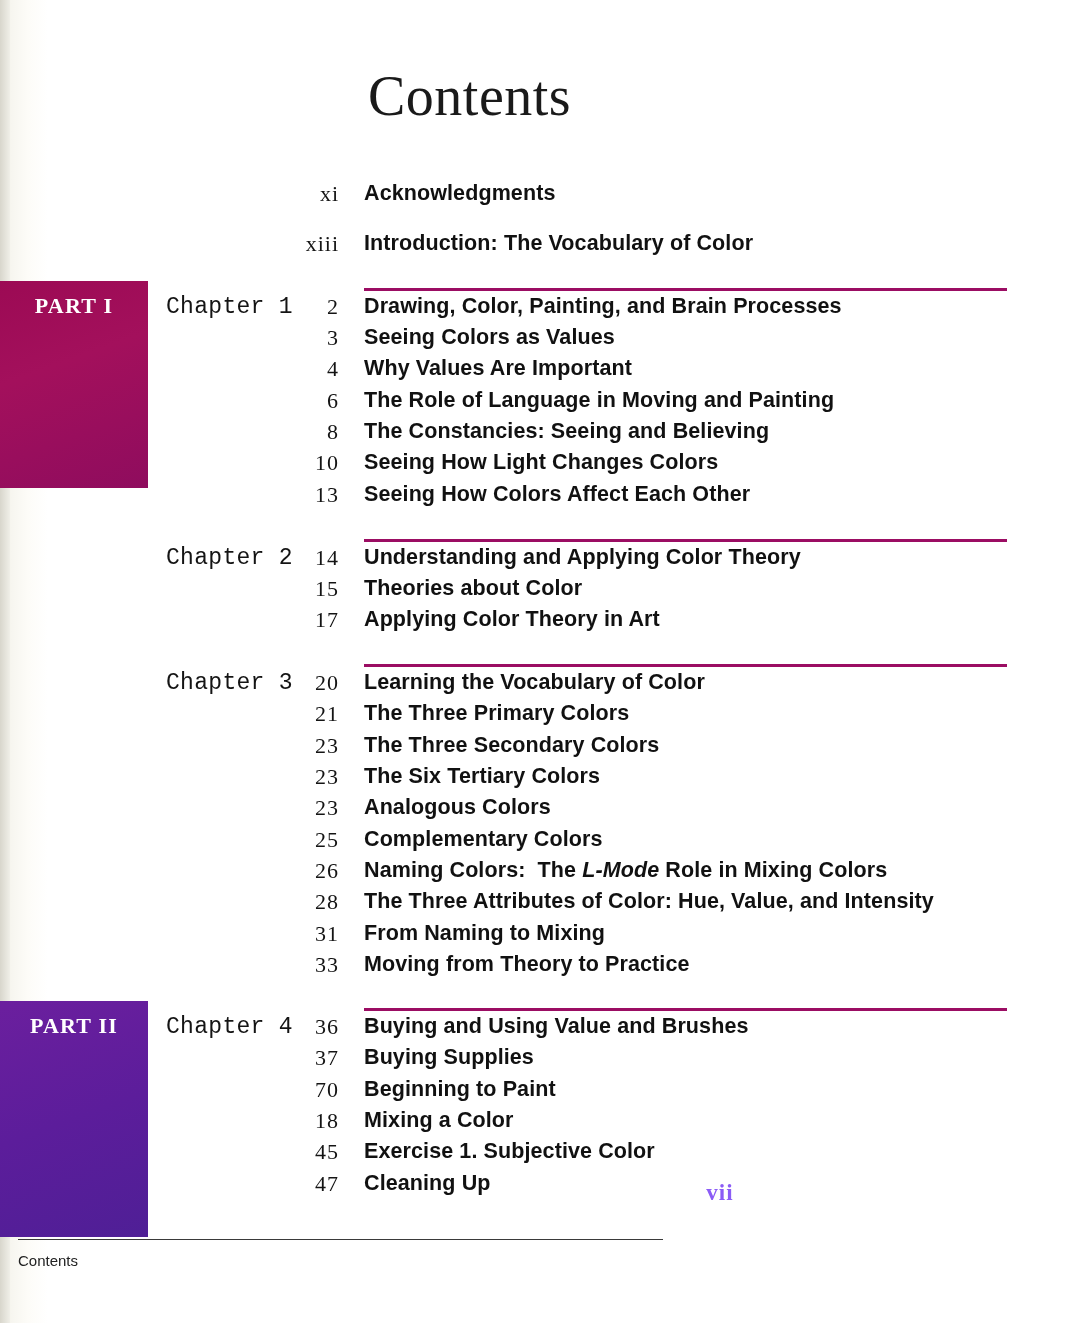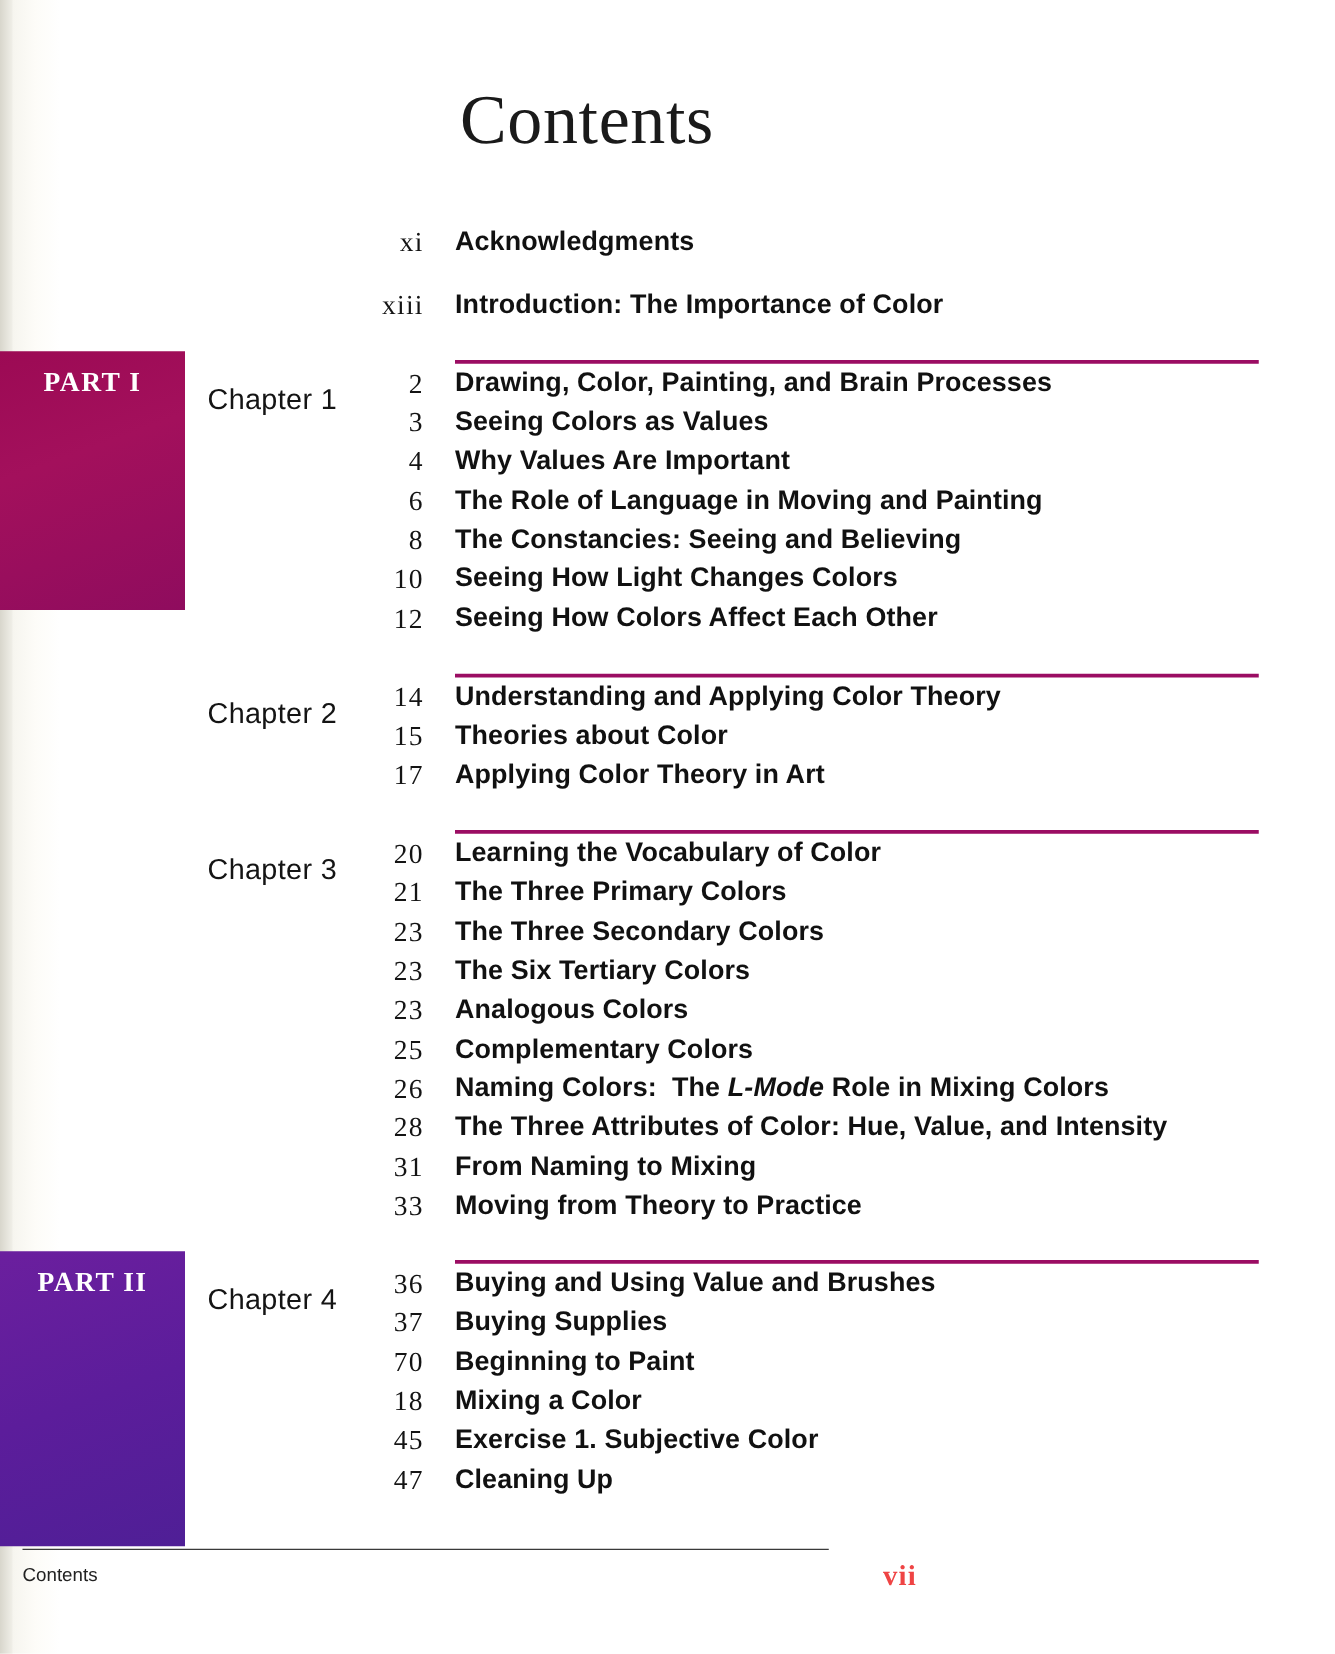--- a/index.html
+++ b/index.html
@@ -75,25 +75,24 @@
   }
   .row {
     position: absolute;
     height: 31px;
     white-space: nowrap;
   }
   .chapter-label {
     position: absolute;
     left: 166px;
     width: 130px;
-    font-family: Liberation Sans, sans-serif;
+    font-family: Liberation Mono, monospace;
     font-size: 23px;
     color: #141414;
     letter-spacing: 0.3px;
-    margin-top: 12px;
   }
   .page-num {
     position: absolute;
     left: 277px;
     width: 62px;
     text-align: right;
     font-family: "Liberation Serif", serif;
     font-size: 22px;
     color: #141414;
     letter-spacing: 1px;
@@ -132,27 +131,27 @@
     position: absolute;
     left: 18px;
     top: 1252px;
     font-family: "Liberation Sans", sans-serif;
     font-size: 15px;
     color: #222222;
   }
   .footer-page {
     position: absolute;
     left: 690px;
-    top: 1248px;
+    top: 1180px;
     width: 60px;
     text-align: center;
     font-family: "Liberation Serif", serif;
     font-weight: bold;
     font-size: 23px;
-    color: #ef4444;
+    color: #8b5cf6;
     letter-spacing: 1px;
   }
 </style>
 </head>
 <body>
 
 <div class="page"></div>
 <div class="left-edge-shadow"></div>
 
 <h1 class="contents-title">Contents</h1>
@@ -165,21 +164,21 @@
 </div>
 
 <div class="toc">
 
   <div class="row" style="top:181px">
     <span class="page-num">xi</span>
     <span class="entry">Acknowledgments</span>
   </div>
   <div class="row" style="top:231px">
     <span class="page-num">xiii</span>
-    <span class="entry">Introduction: The Importance of Color</span>
+    <span class="entry">Introduction: The Vocabulary of Color</span>
   </div>
 
   <div class="rule" style="top:288px"></div>
   <div class="row" style="top:294px">
     <span class="chapter-label">Chapter 1</span>
     <span class="page-num">2</span>
     <span class="entry">Drawing, Color, Painting, and Brain Processes</span>
   </div>
   <div class="row" style="top:325px">
     <span class="page-num">3</span>
@@ -195,21 +194,21 @@
   </div>
   <div class="row" style="top:419px">
     <span class="page-num">8</span>
     <span class="entry">The Constancies: Seeing and Believing</span>
   </div>
   <div class="row" style="top:450px">
     <span class="page-num">10</span>
     <span class="entry">Seeing How Light Changes Colors</span>
   </div>
   <div class="row" style="top:482px">
-    <span class="page-num">12</span>
+    <span class="page-num">13</span>
     <span class="entry">Seeing How Colors Affect Each Other</span>
   </div>
 
   <div class="rule" style="top:539px"></div>
   <div class="row" style="top:545px">
     <span class="chapter-label">Chapter 2</span>
     <span class="page-num">14</span>
     <span class="entry">Understanding and Applying Color Theory</span>
   </div>
   <div class="row" style="top:576px">

